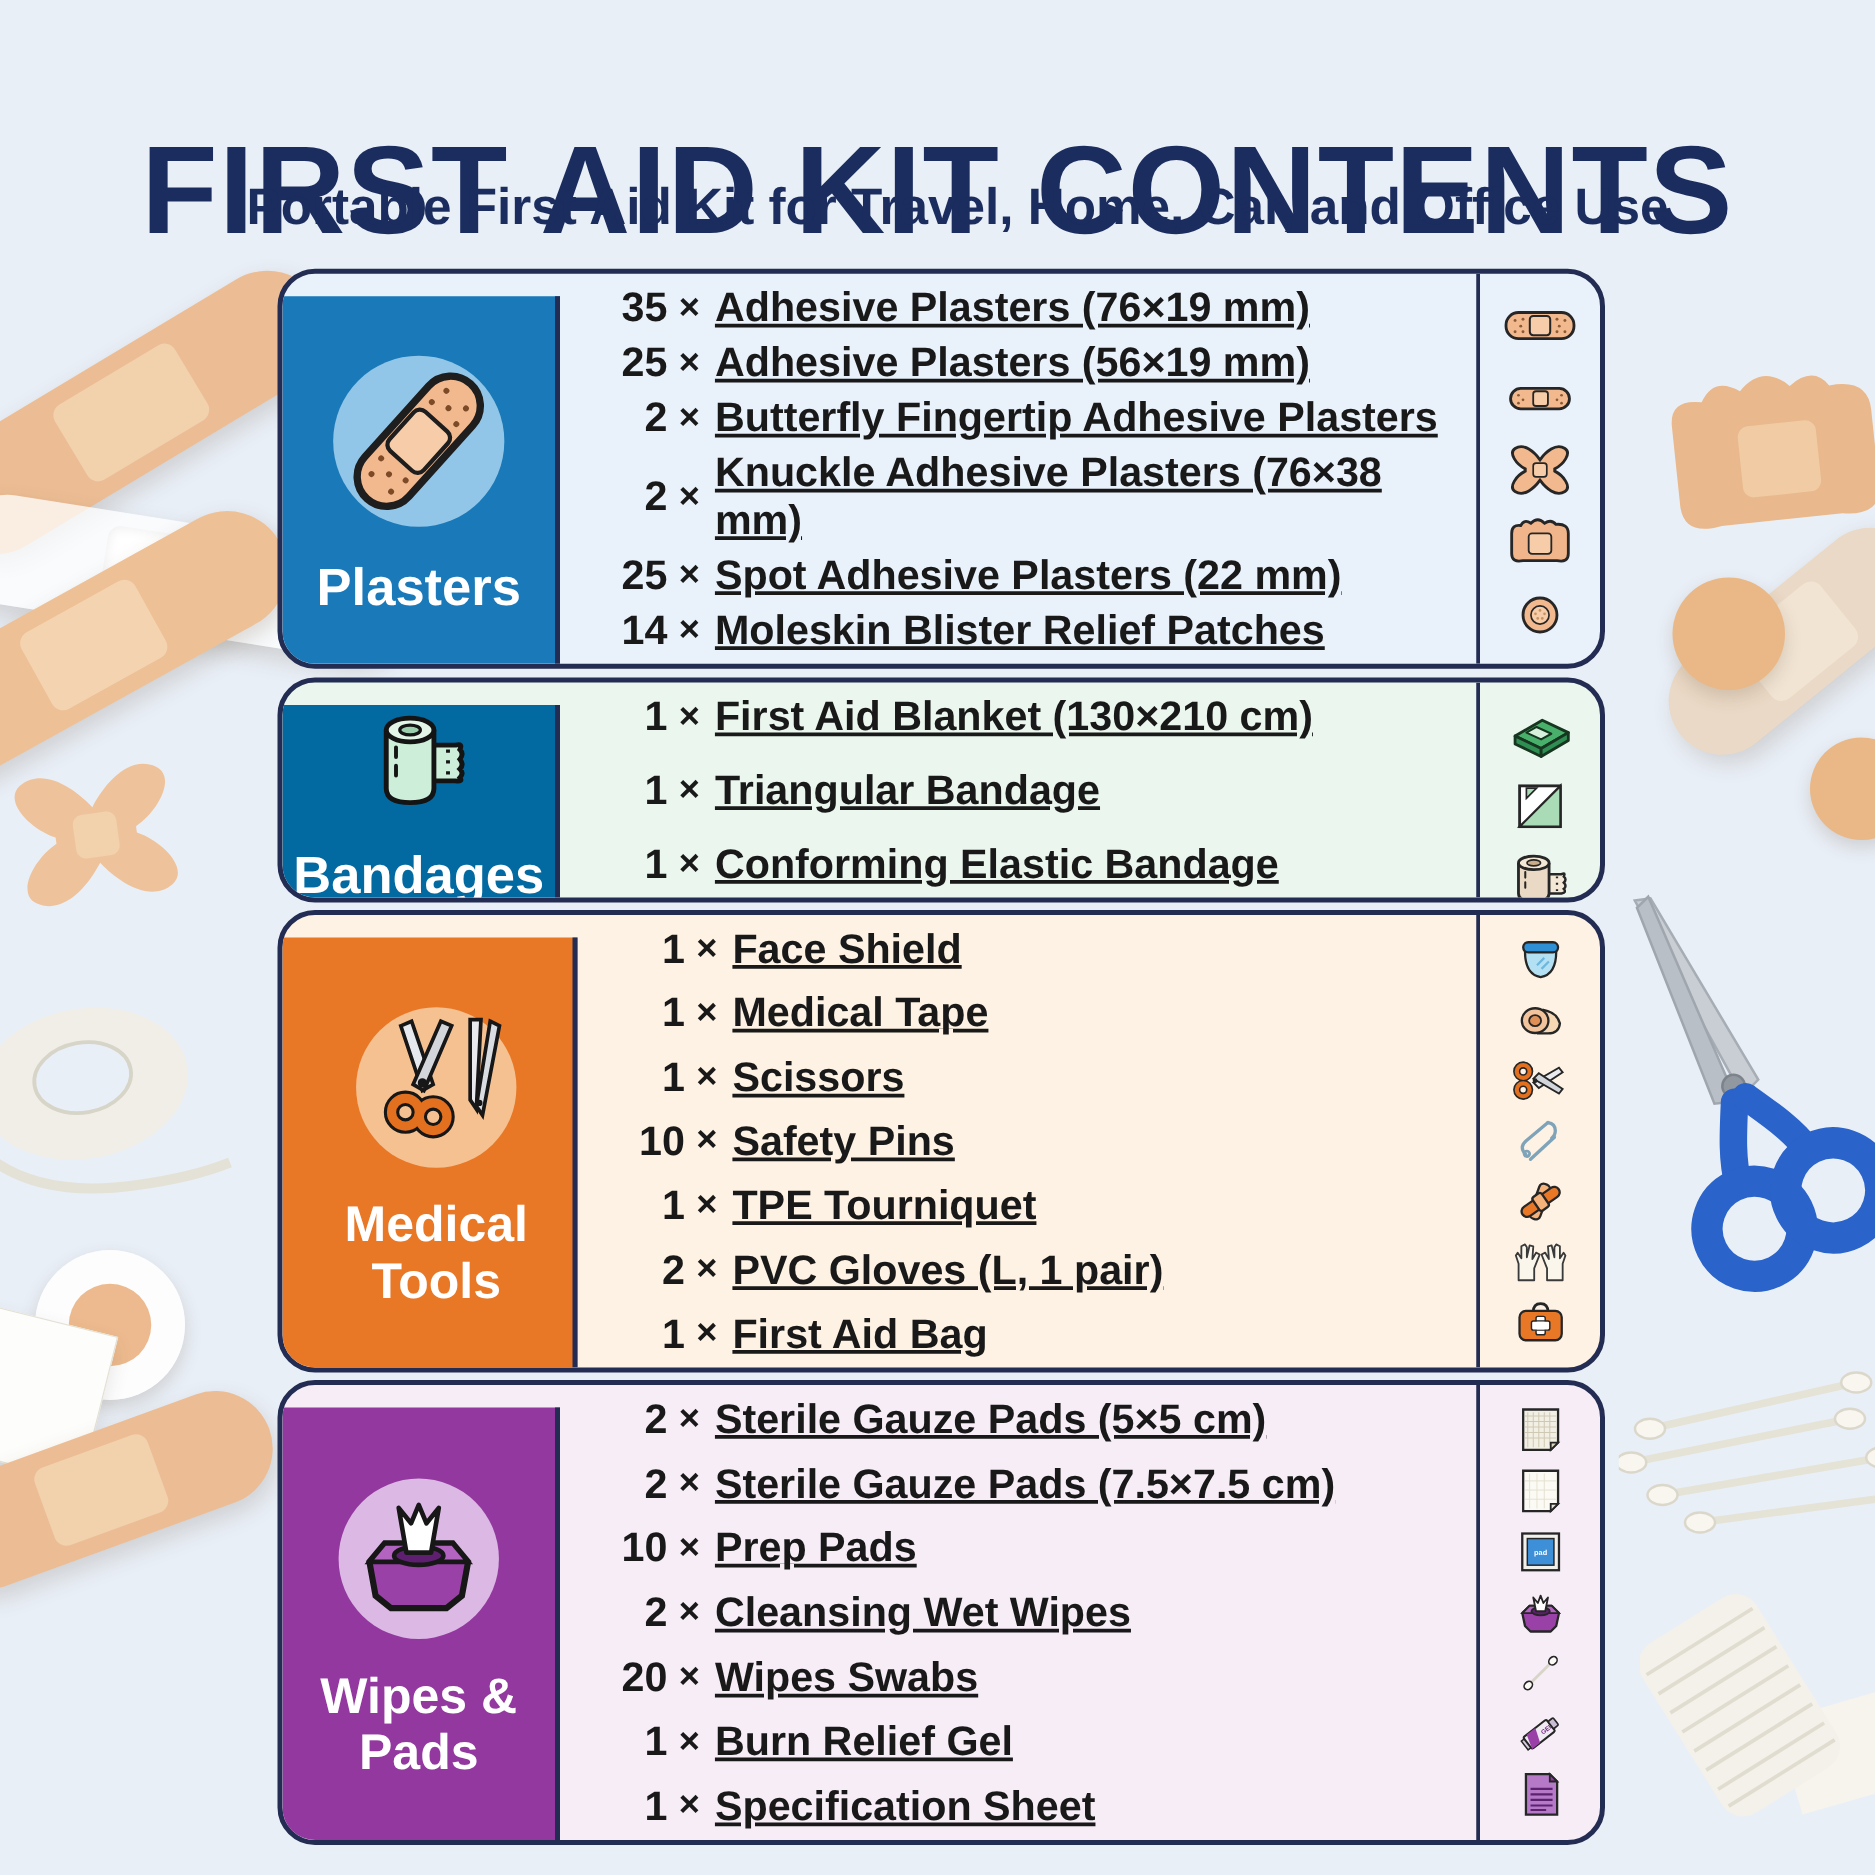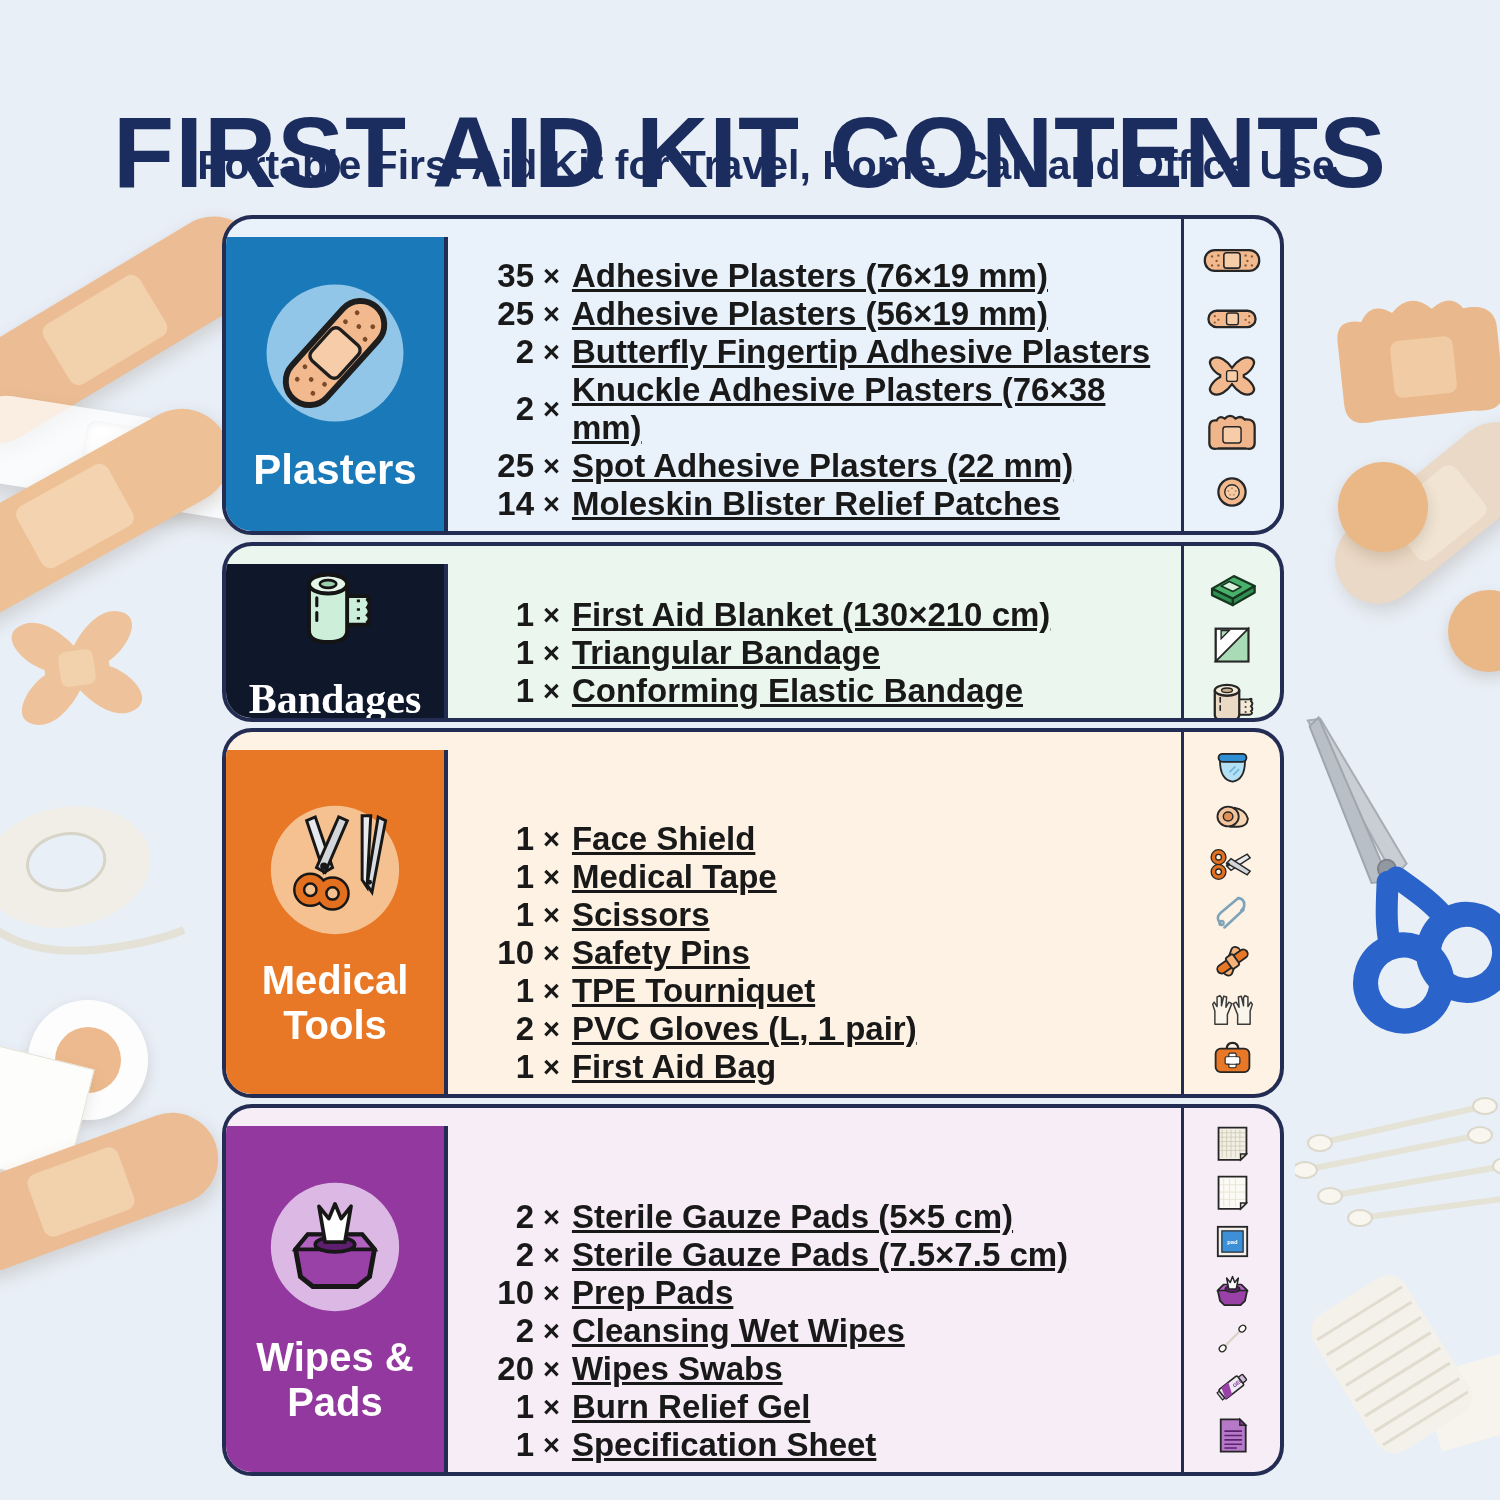--- a/index.html
+++ b/index.html
@@ -21,21 +21,21 @@
            justify-content:center;gap:14px;border-right:4px solid #232c52;margin-top:18px;}
   .badge svg{display:block;}
   .label-text{color:#ffffff;font-weight:700;text-align:center;line-height:1.12;}
   .sec-plasters .label-text,.sec-bandages .label-text{font-size:42px;}
   .sec-medical-tools .label-text,.sec-wipes-pads .label-text{font-size:40px;}
   .sec-plasters .badge svg{width:158px;height:158px;}
   .sec-bandages .badge svg{width:104px;height:104px;}
   .sec-medical-tools .badge svg{width:148px;height:148px;}
   .sec-wipes-pads .badge svg{width:148px;height:148px;}
 
-  .list{flex:1;display:flex;flex-direction:column;justify-content:flex-end;
+  .list{flex:1;display:flex;flex-direction:column;justify-content:space-between;
         padding:8px 0;}
   .row{display:flex;align-items:center;color:#191919;font-weight:700;font-size:33px;}
   .qty{flex:0 0 86px;text-align:right;}
   .times{margin:0 12px 0 9px;font-size:29px;}
   .iname{flex:1;padding-right:6px;text-decoration:underline;}
 
   .icon-col{flex:0 0 96px;border-left:3.5px solid #232c52;display:flex;
             flex-direction:column;align-items:center;justify-content:space-evenly;
             padding:12px 0;}
   .item-icon svg{display:block;}
@@ -270,21 +270,21 @@
               <rect x="8" y="19" width="48" height="27" rx="8" fill="#f2b98e" stroke="#262626" stroke-width="2.5"></rect>
               <rect x="38" y="20.5" width="10" height="24" fill="#ffffff" opacity="0.45"></rect>
               <path d="M17 27 l11 9" stroke="#444" stroke-width="1.6" stroke-dasharray="3 2"></path>
               <path d="M17 36 l11 -9" stroke="#444" stroke-width="1.6"></path>
               <circle cx="22" cy="40" r="2.6" fill="#f6cda8" stroke="#444" stroke-width="1.4"></circle>
             </svg>
           </div>
         </div>
       </section>
       <section class="section sec-bandages" style="top: 542px; height: 180px; background: rgb(234, 246, 238);">
-        <div class="label-block" style="background: #0f172a; font-family: Liberation Serif, serif;">
+        <div class="label-block" style="background: #0369a1;">
           <div class="badge">
             <svg viewBox="0 0 120 120">
               <path d="M74 44 H94 Q101 42 98 48 Q102 52 98 57 Q102 62 98 66 Q102 70 98 74 Q101 78 94 77 H74" fill="#cdeed8" stroke="#141414" stroke-width="4.5"></path>
               <line x1="87" y1="48" x2="87" y2="73" stroke="#141414" stroke-width="3.6" stroke-dasharray="3 7"></line>
               <path d="M30 30 V84 Q30 97 52 97 Q74 97 74 84 V30" fill="#cdeed8" stroke="#141414" stroke-width="4.5"></path>
               <ellipse cx="52" cy="30" rx="22" ry="11" fill="#e2f5e7" stroke="#141414" stroke-width="4.5"></ellipse>
               <ellipse cx="52" cy="30" rx="9.5" ry="4.5" fill="#9ccfad" stroke="#141414" stroke-width="3"></ellipse>
               <line x1="39" y1="46" x2="39" y2="78" stroke="#141414" stroke-width="3.6" stroke-linecap="round" stroke-dasharray="9 8"></line>
             </svg>
           </div>
@@ -331,21 +331,21 @@
               <line x1="47" y1="30" x2="47" y2="43" stroke="#262626" stroke-width="2" stroke-dasharray="1.6 4"></line>
               <path d="M13 18 V45 Q13 52 26.5 52 Q40 52 40 45 V18" fill="#ead9c4" stroke="#262626" stroke-width="2.5"></path>
               <ellipse cx="26.5" cy="18" rx="13.5" ry="6" fill="#f3e7d6" stroke="#262626" stroke-width="2.5"></ellipse>
               <ellipse cx="26.5" cy="18" rx="6" ry="2.6" fill="#c9ac8a" stroke="#262626" stroke-width="1.5"></ellipse>
               <line x1="19" y1="26" x2="19" y2="44" stroke="#262626" stroke-width="1.8" stroke-linecap="round" stroke-dasharray="5 4"></line>
             </svg>
           </div>
         </div>
       </section>
       <section class="section sec-medical-tools" style="top: 728px; height: 370px; background: rgb(253, 242, 227);">
-        <div class="label-block" style="background: rgb(232, 119, 38);">
+        <div class="label-block" style="background: rgb(232, 119, 38); padding-left: 14px;">
           <div class="badge">
             <svg viewBox="0 0 120 120">
               <circle cx="60" cy="60" r="52" fill="#f5c191"></circle>
               <polygon points="37,20 44,17 58,58 51,62" fill="#e6e9ed" stroke="#171717" stroke-width="2.4"></polygon>
               <polygon points="63,17 70,20 52,62 45,58" fill="#d3d7dc" stroke="#171717" stroke-width="2.4"></polygon>
               <circle cx="51" cy="57" r="3" fill="#171717"></circle>
               <circle cx="40" cy="76" r="9" fill="none" stroke="#171717" stroke-width="10"></circle>
               <circle cx="58" cy="79" r="9" fill="none" stroke="#171717" stroke-width="10"></circle>
               <circle cx="40" cy="76" r="9" fill="none" stroke="#e2701f" stroke-width="6"></circle>
               <circle cx="58" cy="79" r="9" fill="none" stroke="#e2701f" stroke-width="6"></circle>

